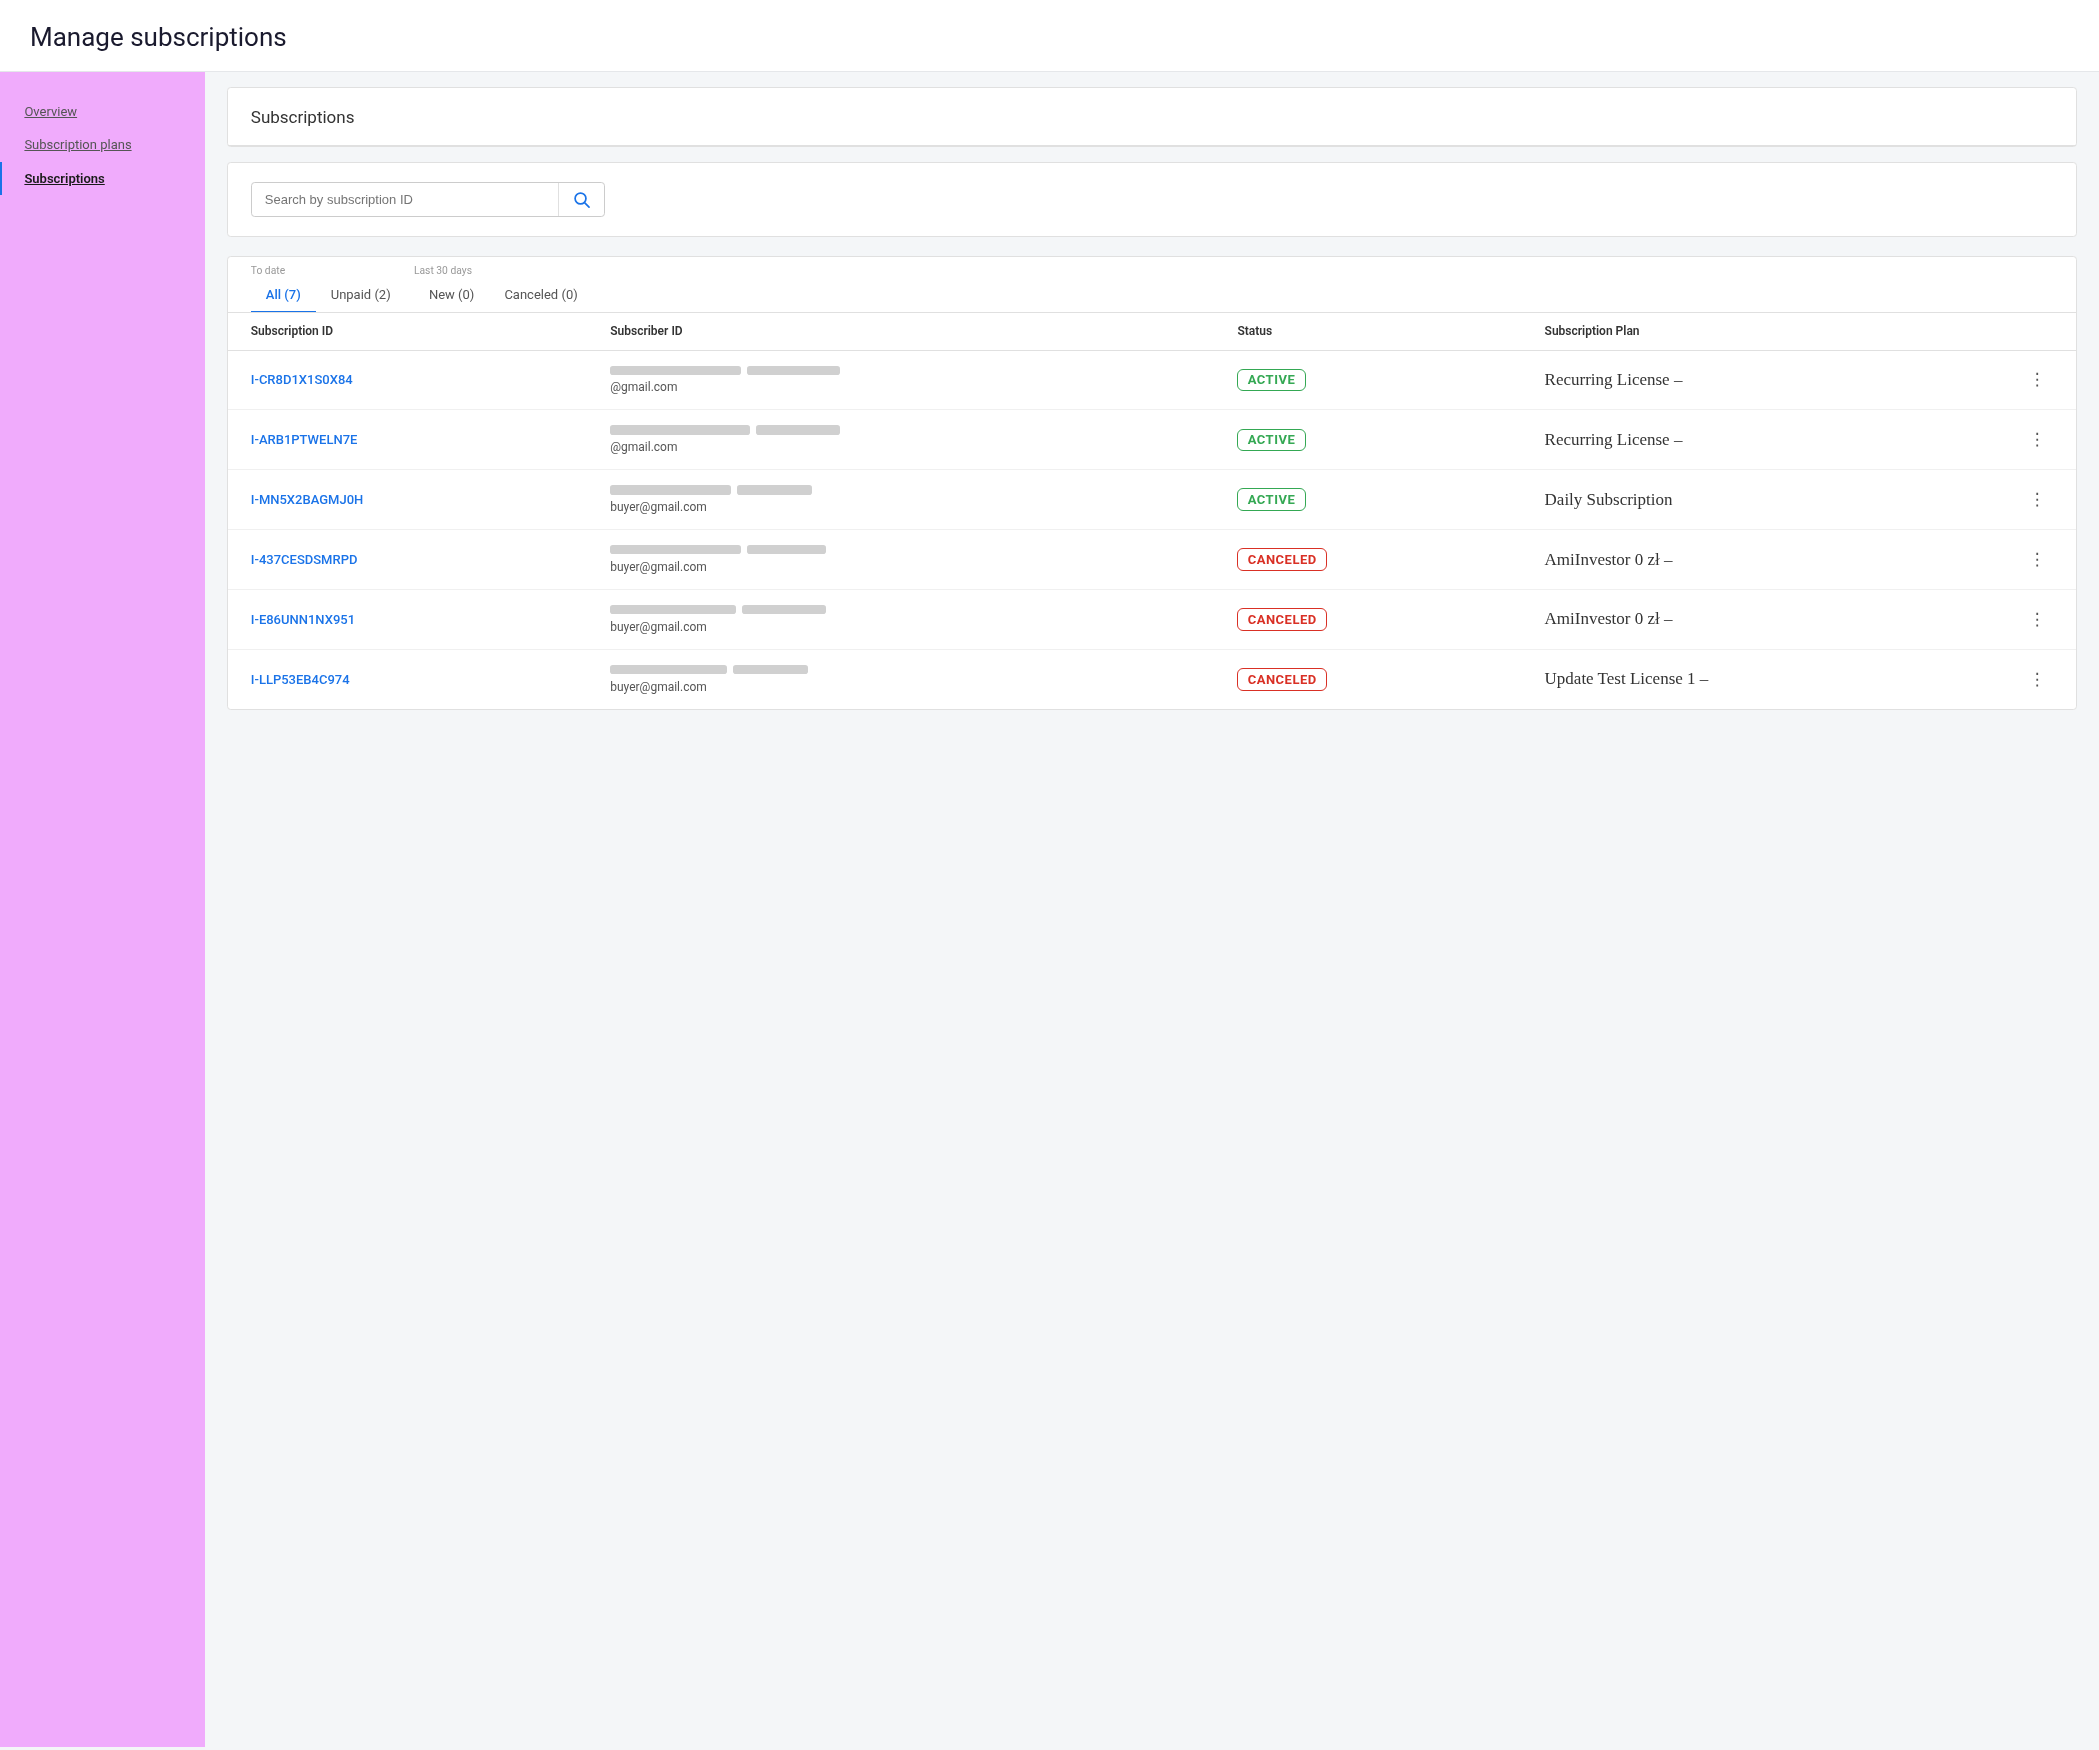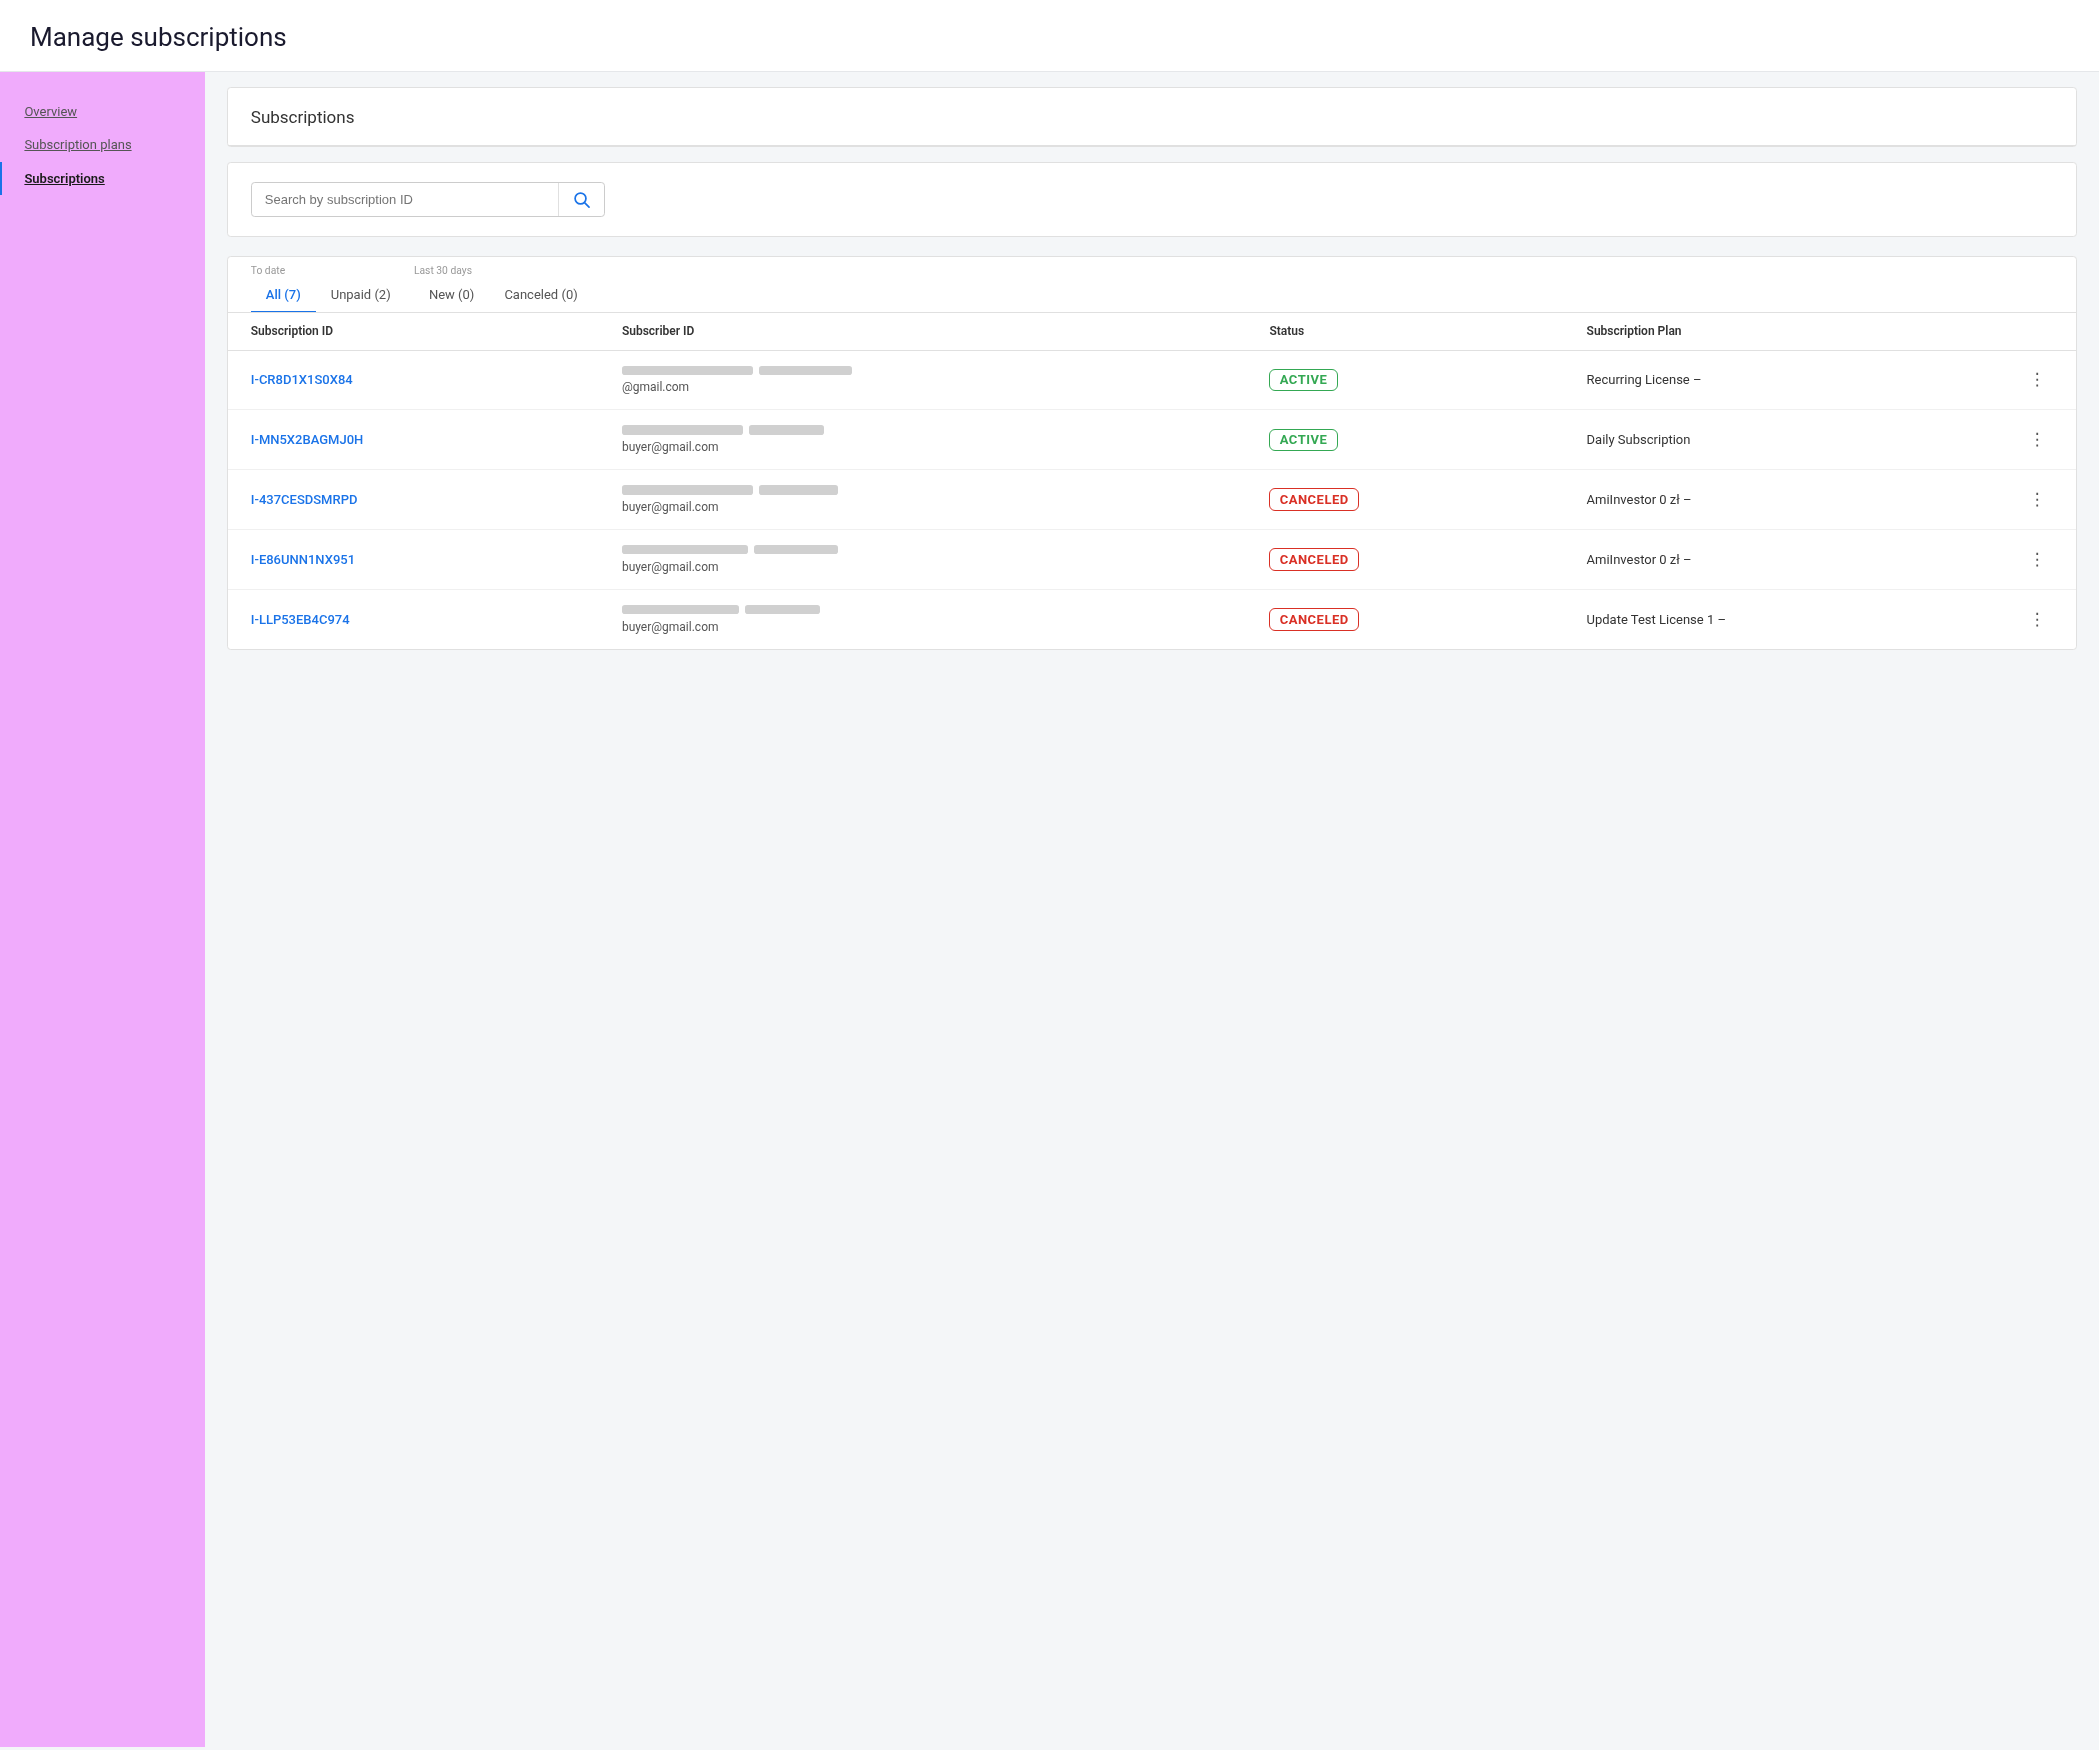--- a/index.html
+++ b/index.html
@@ -174,22 +174,23 @@
       border: 1.4px solid #34a853;
       color: #34a853;
       background: #fff;
     }
     .status-canceled {
       border: 1.4px solid #d93025;
       color: #d93025;
       background: #fff;
     }
     .plan-text {
-      font-size: 13px;
+      font-size: 17px;
       color: #333;
+      font-family: Liberation Serif, serif;
     }
     .more-btn {
       background: none;
       border: none;
       cursor: pointer;
       color: #555;
       font-size: 17px;
       padding: 3.7px 7.5px;
       border-radius: 2.8px;
       line-height: 1;
@@ -317,20 +318,43 @@
     </td>
     <td>
       <span class="plan-text">Recurring License –</span>
     </td>
     <td style="text-align:center;width:45px;">
       <button class="more-btn">⋮</button>
     </td>
   </tr>
             <tr>
     <td>
+      <a class="sub-id-link" href="#">I-ARB1PTWELN7E</a>
+    </td>
+    <td>
+      <div class="subscriber-cell">
+        <div style="display:flex;gap:5.6px;align-items:center;">
+          <div class="redacted-line" style="width:140px"></div>
+          <div class="redacted-line" style="width:84px"></div>
+        </div>
+        <span class="email-text">@gmail.com</span>
+      </div>
+    </td>
+    <td>
+      <span class="status-badge status-active">ACTIVE</span>
+    </td>
+    <td>
+      <span class="plan-text">Recurring License –</span>
+    </td>
+    <td style="text-align:center;width:45px;">
+      <button class="more-btn">⋮</button>
+    </td>
+  </tr>
+            <tr>
+    <td>
       <a class="sub-id-link" href="#">I-MN5X2BAGMJ0H</a>
     </td>
     <td>
       <div class="subscriber-cell">
         <div style="display:flex;gap:5.6px;align-items:center;">
           <div class="redacted-line" style="width:121px"></div>
           <div class="redacted-line" style="width:75px"></div>
         </div>
         <span class="email-text">buyer@gmail.com</span>
       </div>

